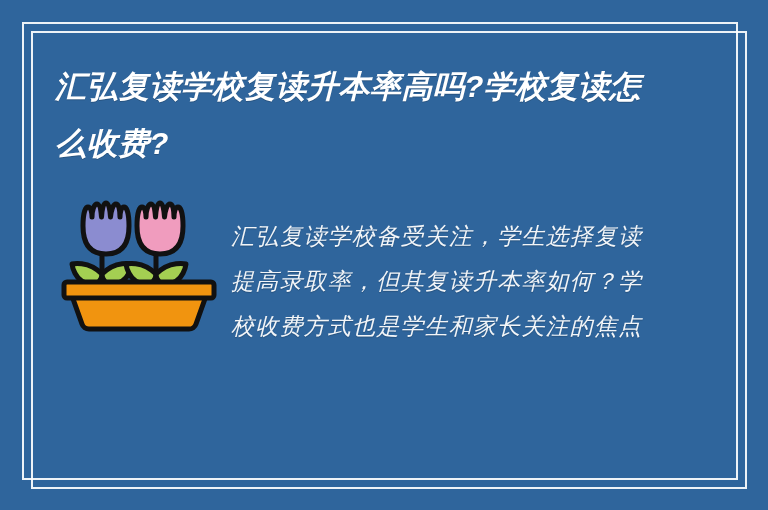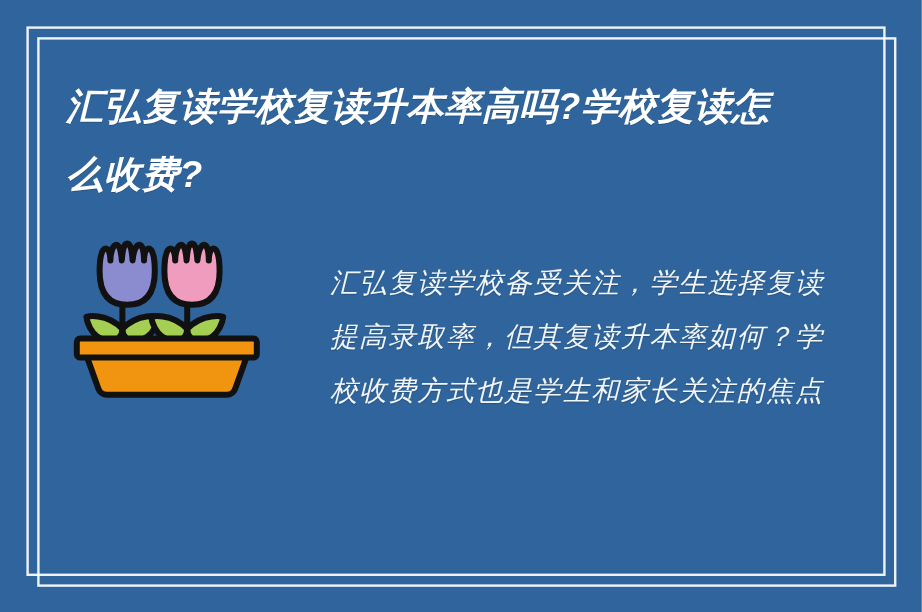--- a/index.html
+++ b/index.html
@@ -40,21 +40,21 @@
     box-sizing: border-box;
     pointer-events: none;
   }
   
   .headline {
     position: absolute;
     left: 55px;
     top: 60px;
     width: 600px;
     color: #ffffff;
-    font-family: Liberation Sans, sans-serif;
+    font-family: Liberation Mono, monospace;
     font-size: 31px;
     font-weight: 700;
     font-style: italic;
     letter-spacing: 0.5px;
     line-height: 57px;
     white-space: pre-wrap;
     text-shadow: 0 1px 0 rgba(0,0,0,0.18);
   }
   
   .illustration {
@@ -71,21 +71,20 @@
     top: 214px;
     width: 420px;
     color: #f2f5f8;
     font-family: "DejaVu Serif", "Liberation Serif", serif;
     font-size: 23px;
     font-style: italic;
     line-height: 45px;
     letter-spacing: 1.2px;
     white-space: pre-wrap;
     text-shadow: 0 1px 1px rgba(0,0,0,0.20);
-    margin-left: 44px;
   }
 </style>
 </head>
 <body>
 
 <div id="poster">
 
   <div class="frame-outer"></div>
   <div class="frame-inner"></div>
 

